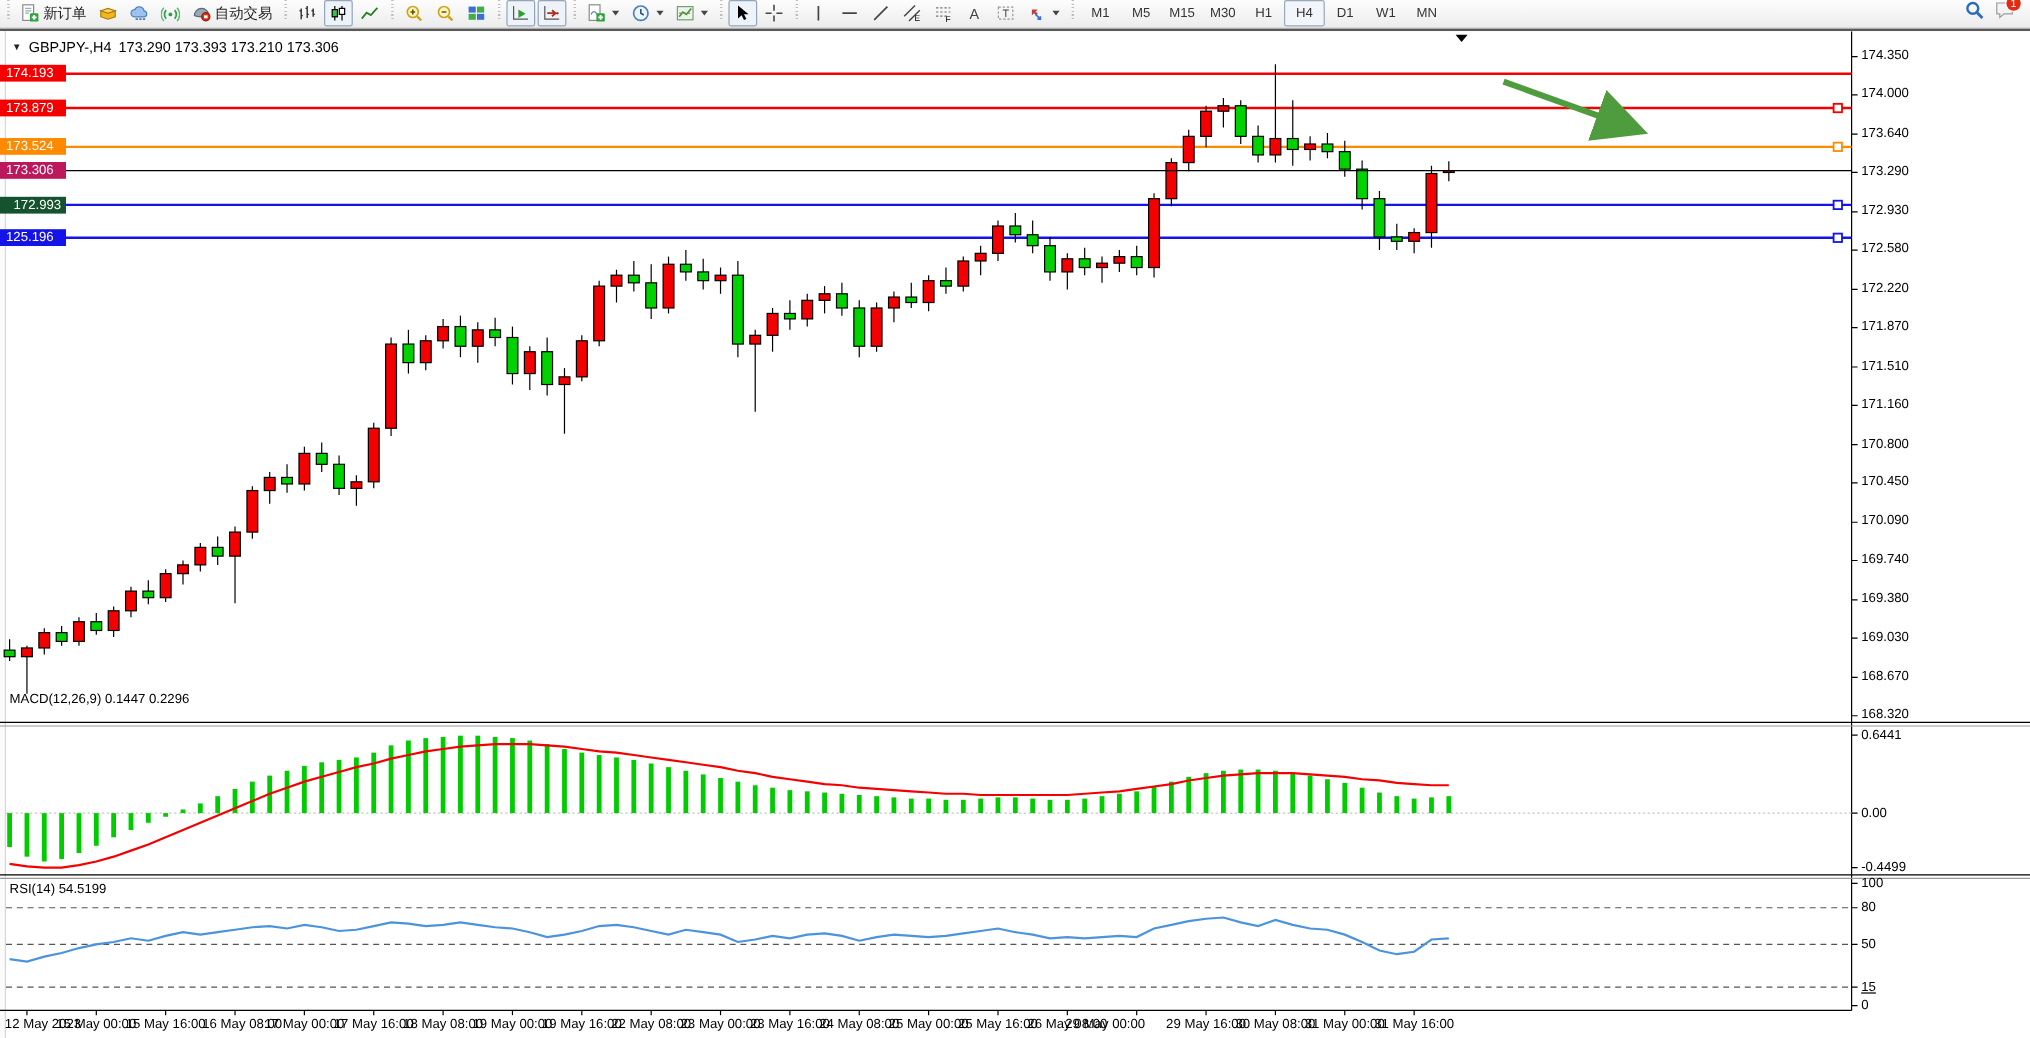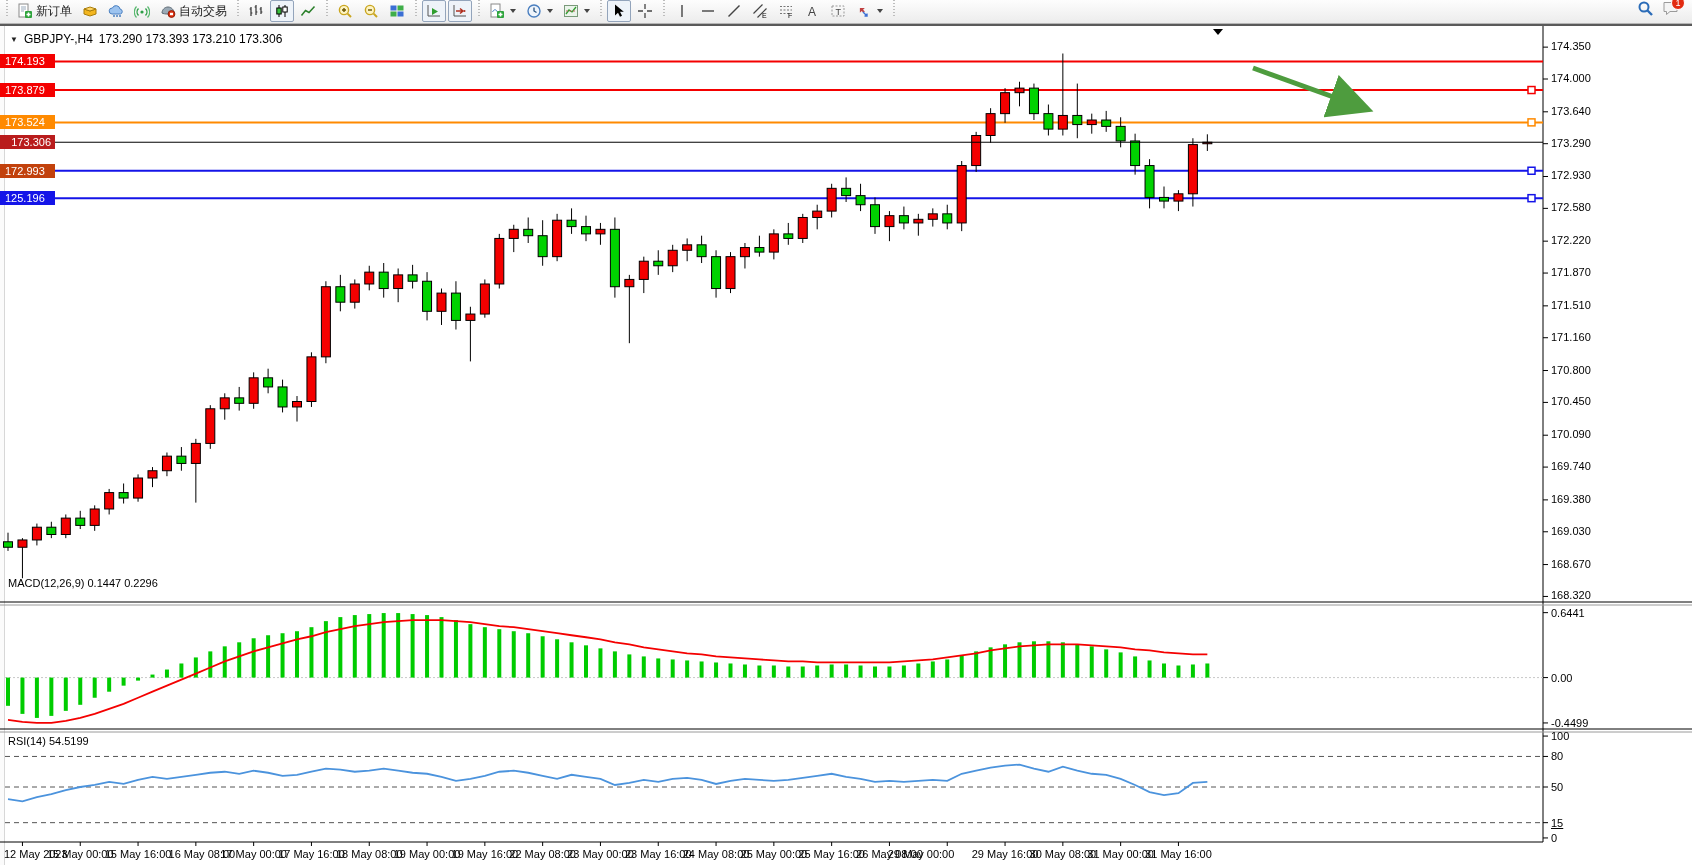--- a/index.html
+++ b/index.html
@@ -284,20 +284,31 @@
         <svg width="16" height="16">
             <path d="M3 7 6.5 3.5 6.5 6 9 6 9 8 6.5 8 6.5 10.5Z" fill="#c04040" transform="rotate(45 6 7)"></path>
             <path d="M7 9l4 4M11 10.5V13h-2.5" fill="none" stroke="#3b6fd4" stroke-width="1.4"></path>
           </svg>
       </span>
       <span class="caret"></span>
     </div>
 
     <div class="grip"></div>
 
+    <div id="tf-group" style="display: flex;">
+        <div class="tf">M1</div>
+        <div class="tf">M5</div>
+        <div class="tf">M15</div>
+        <div class="tf">M30</div>
+        <div class="tf">H1</div>
+        <div class="tf active">H4</div>
+        <div class="tf">D1</div>
+        <div class="tf">W1</div>
+        <div class="tf">MN</div>
+      </div>
 
     <div id="toolbar-right">
       <span>
         <svg width="17" height="17">
             <circle cx="7" cy="7" r="4.5" fill="none" stroke="#2b6cb8" stroke-width="2"></circle>
             <path d="M10.5 10.5 15 15" stroke="#2b6cb8" stroke-width="2.4"></path>
           </svg>
       </span>
       <span style="position:relative;display:inline-block">
         <svg width="18" height="17">
@@ -664,25 +675,25 @@
         <div class="axis-label" style="left: 1551px; top: 272.846px;">171.510</div>
         <div class="axis-label" style="left: 1551px; top: 304.73px;">171.160</div>
         <div class="axis-label" style="left: 1551px; top: 337.525px;">170.800</div>
         <div class="axis-label" style="left: 1551px; top: 369.409px;">170.450</div>
         <div class="axis-label" style="left: 1551px; top: 402.203px;">170.090</div>
         <div class="axis-label" style="left: 1551px; top: 434.087px;">169.740</div>
         <div class="axis-label" style="left: 1551px; top: 466.882px;">169.380</div>
         <div class="axis-label" style="left: 1551px; top: 498.766px;">169.030</div>
         <div class="axis-label" style="left: 1551px; top: 531.561px;">168.670</div>
         <div class="axis-label" style="left: 1551px; top: 563.445px;">168.320</div>
-        <div class="px-box" style="left: 0px; top: 109.236px; background: #b91c1c; text-align: right;">173.306</div>
+        <div class="px-box" style="left: 0px; top: 109.236px; background: #be185d;">173.306</div>
         <div class="px-box" style="left: 0px; top: 28.4326px; background: rgb(244, 0, 0);">174.193</div>
         <div class="px-box" style="left: 0px; top: 57.037px; background: rgb(244, 0, 0);">173.879</div>
         <div class="px-box" style="left: 0px; top: 89.3765px; background: rgb(255, 138, 0);">173.524</div>
-        <div class="px-box" style="left: 0px; top: 137.749px; background: #c2410c;">172.993</div>
+        <div class="px-box" style="left: 0px; top: 137.749px; background: #14532d; text-align: right;">172.993</div>
         <div class="px-box" style="left: 0px; top: 165.169px; background: rgb(20, 20, 232);">125.196</div>
         <div class="axis-label" style="left: 1551px; top: 580.652px;">0.6441</div>
         <div class="axis-label" style="left: 1551px; top: 645.59px;">0.00</div>
         <div class="axis-label" style="left: 1551px; top: 690.949px;">-0.4499</div>
         <div class="axis-label" style="left: 1551px; top: 704.075px;">100</div>
         <div class="axis-label" style="left: 1551px; top: 724.449px;">80</div>
         <div class="axis-label" style="left: 1551px; top: 755.009px;">50</div>
         <div class="axis-label" style="left: 1551px; top: 790.664px; text-decoration: underline;">15</div>
         <div class="axis-label" style="left: 1551px; top: 805.944px;">0</div>
         <div class="time-label" style="left: 4px; top: 822px; transform: none;">12 May 2023</div>

